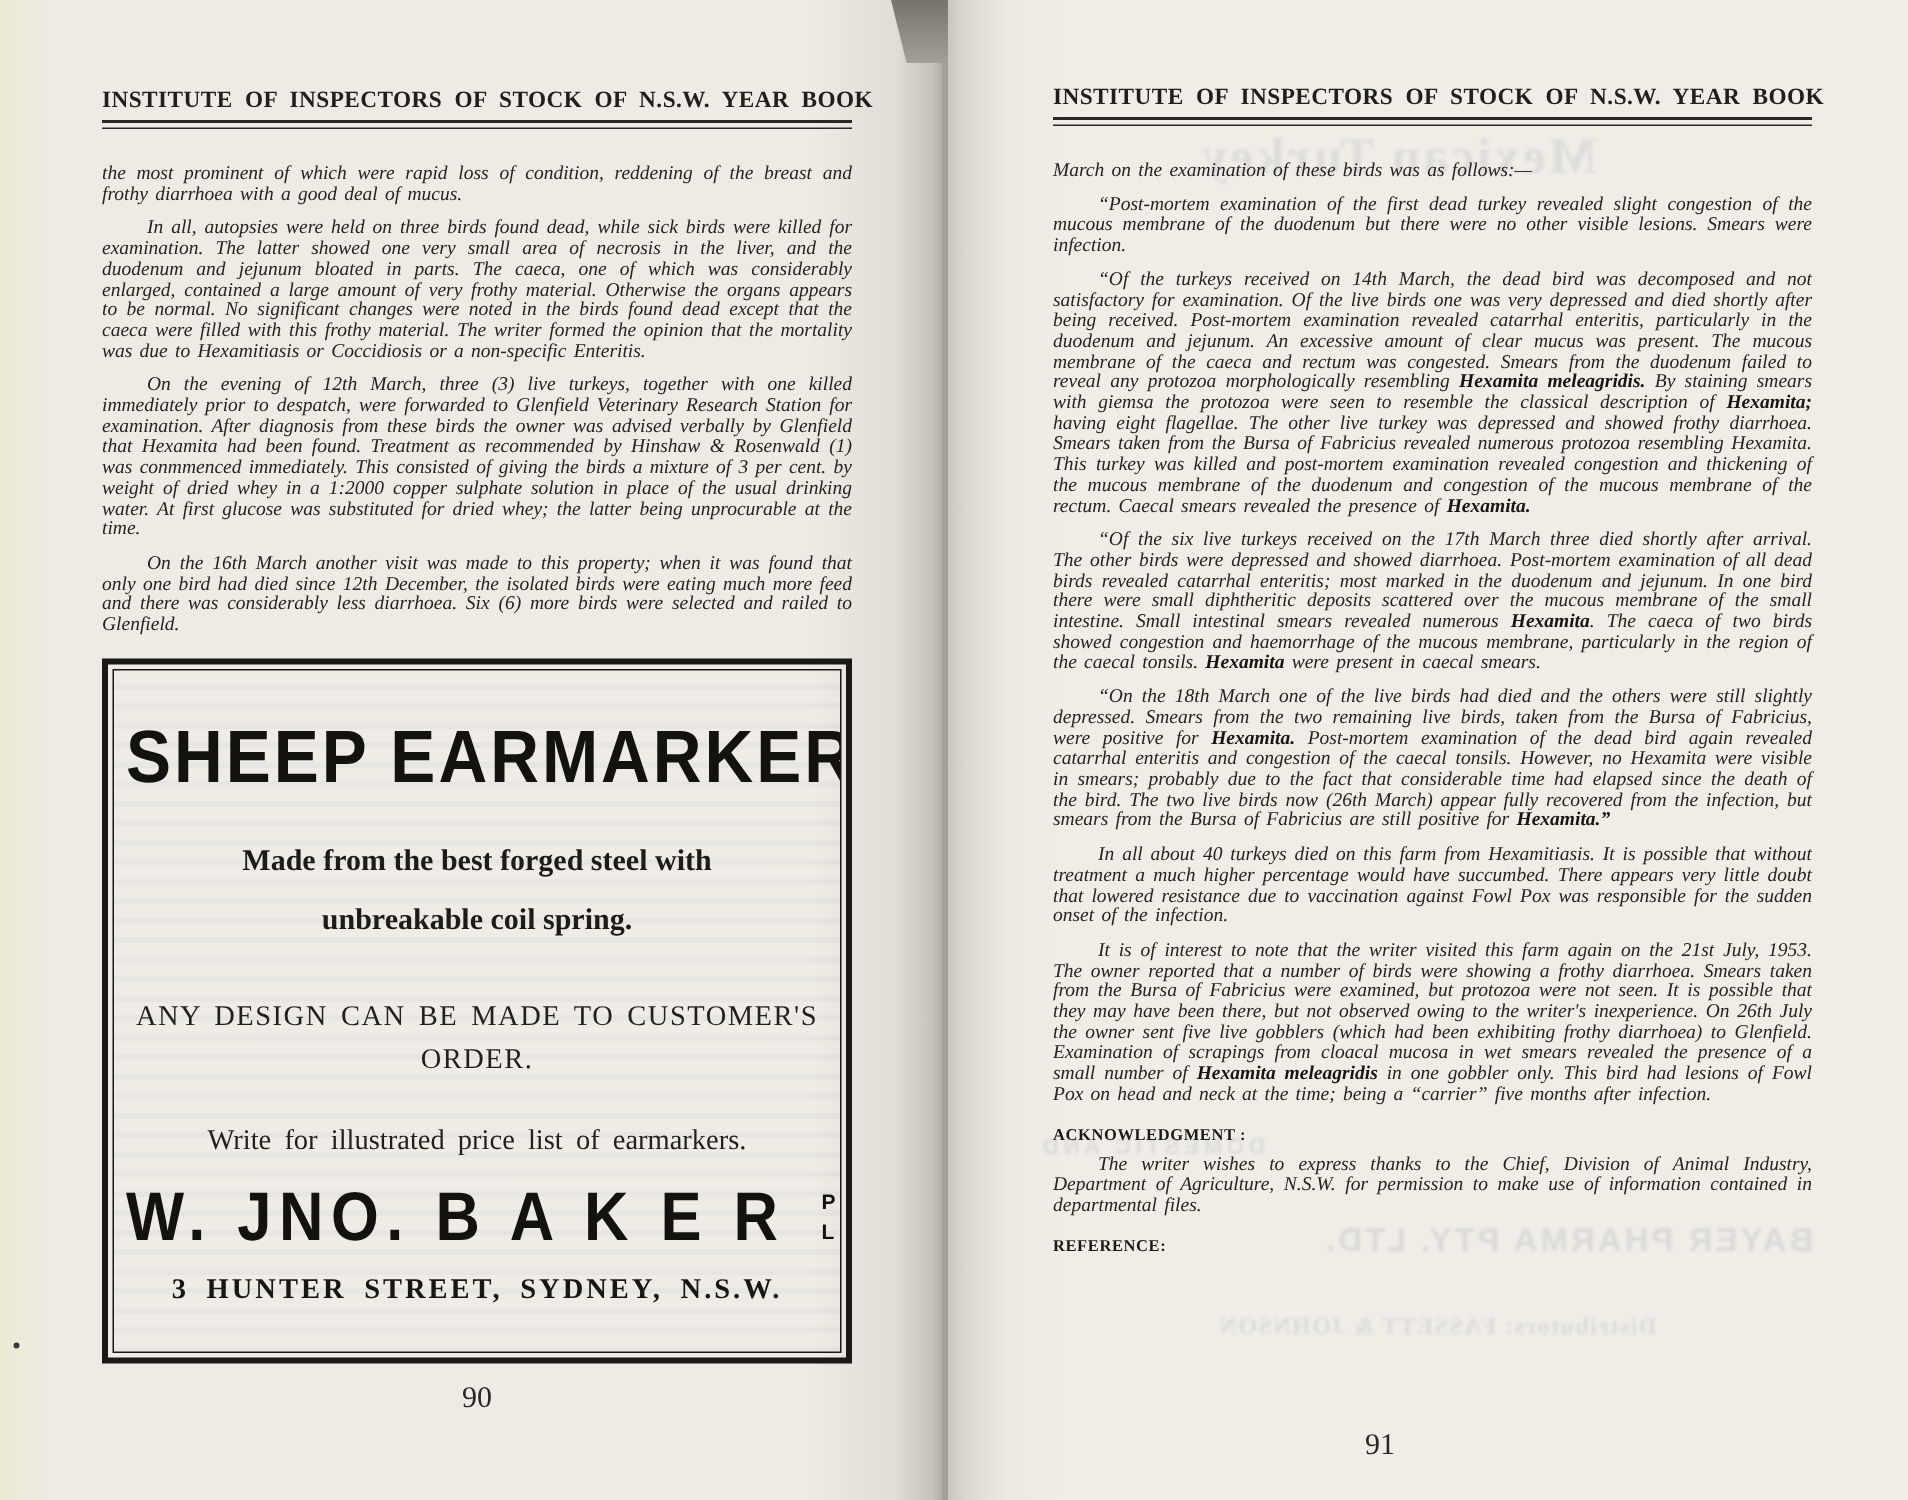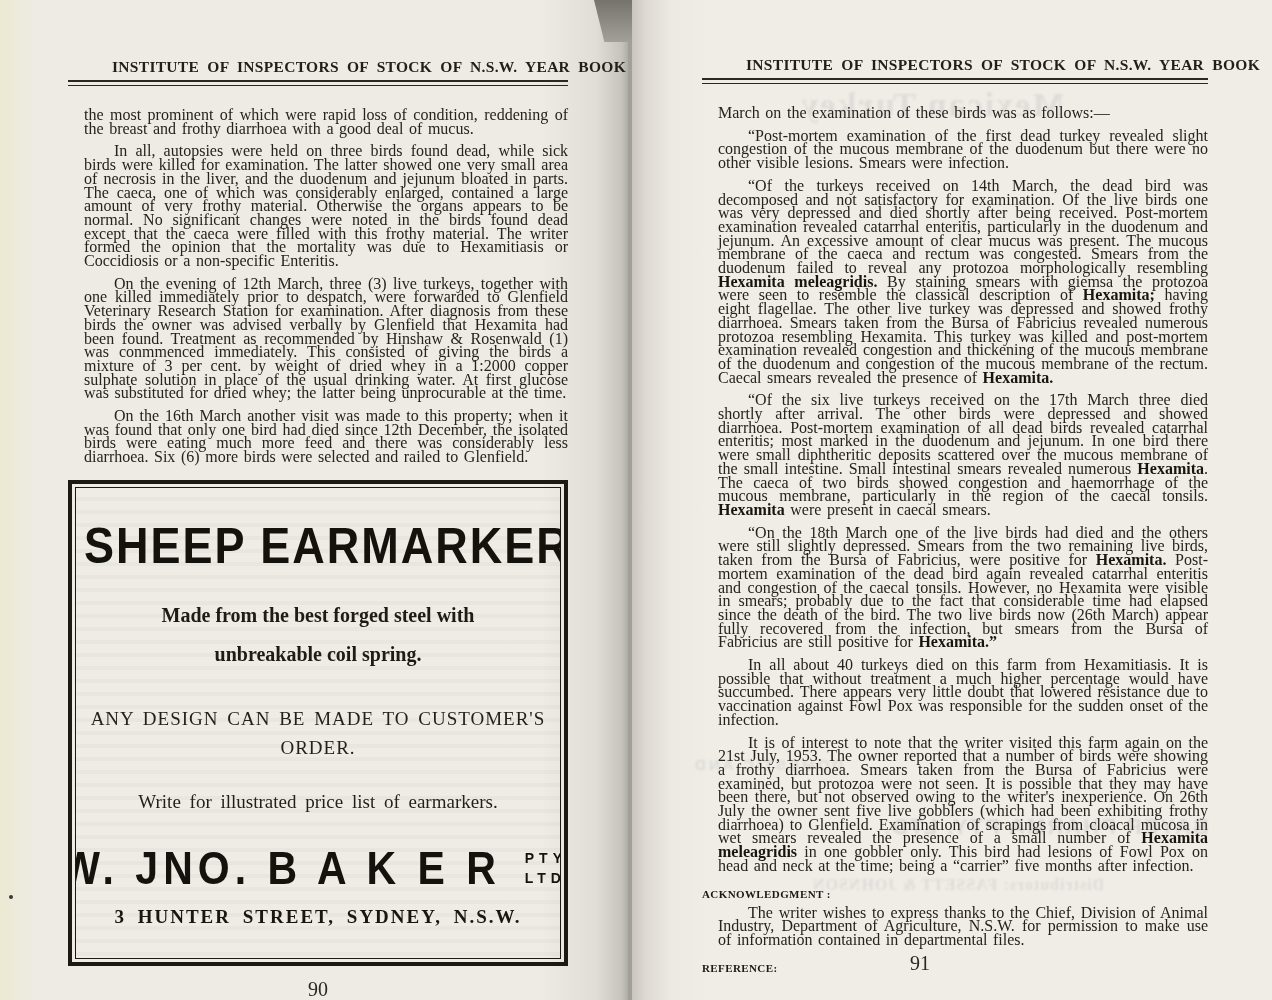--- a/index.html
+++ b/index.html
@@ -20,27 +20,27 @@
   .gutter-notch{
     position:absolute;left:594px;top:0;width:52px;height:42px;
     background:linear-gradient(to bottom,#76736d,#a3a099);
     clip-path:polygon(0 0,100% 0,78% 100%,20% 100%);
   }
   .content{position:absolute;}
   .page.left .content{left:68px;top:58px;width:500px;}
   .page.right .content{left:70px;top:56px;width:506px;}
   .running-head{
     font-weight:bold;font-size:15.5px;letter-spacing:0.3px;word-spacing:4px;
-    text-align:center;white-space:nowrap;color:#211f1a;margin-left:44px;
+    text-align:center;white-space:nowrap;color:#211f1a;
   }
   .double-rule{height:3px;border-top:2.5px solid #2b2823;border-bottom:1px solid #2b2823;margin-top:4px;}
   .body-text{margin-top:22px;}
   .para{
-    font-size:16px;line-height:13.7px;text-align:justify;
-    margin:0 0 9px 16px;word-spacing:1.6px;color:#26231e;
+    font-size:13px;line-height:13.7px;text-align:justify;
+    margin:0 0 9px 0;word-spacing:1.6px;color:#26231e;font-style:italic;
   }
   .para.indent{text-indent:30px;}
   .para b{font-weight:bold;color:#17150f;}
   .subhead{font-weight:bold;font-size:11px;letter-spacing:0.4px;margin:15px 0 6px;color:#1c1a14;}
   .page-number{text-align:center;font-size:20px;color:#2a2722;}
   .page.left .page-number{margin-top:12px;}
   .page.right .page-number{position:absolute;left:0;right:64px;top:952px;}
 
   
   .ad-outer{border:4px solid #1b1914;padding:3px;margin-top:16px;background:rgba(255,255,255,0.06);}
@@ -52,21 +52,21 @@
     content:"";position:absolute;inset:0;pointer-events:none;
     background:repeating-linear-gradient(to bottom,transparent 0 9px,rgba(96,96,110,0.045) 9px 13px);
   }
   .ad-title{
     font-family:"Liberation Sans", sans-serif;font-weight:bold;font-size:45px;
     letter-spacing:2px;color:#14120c;transform:scaleY(1.1);white-space:nowrap;
   }
   .ad-tagline{font-size:20px;font-weight:bold;line-height:1.95;margin-top:24px;color:#1c1a14;}
   .ad-custom{margin-top:30px;font-size:19px;letter-spacing:1px;word-spacing:3px;line-height:1.55;color:#211f1a;}
   .ad-write{margin-top:28px;font-size:19px;word-spacing:4px;color:#211f1a;}
-  .ad-company{margin-top:32px;display:flex;align-items:center;justify-content:center;gap:24px;}
+  .ad-company{margin-top:16px;display:flex;align-items:center;justify-content:flex-start;gap:24px;}
   .ad-company-name{
     font-family:"Liberation Sans", sans-serif;font-weight:bold;font-size:41px;
     letter-spacing:5px;color:#14120c;transform:scaleY(1.12);white-space:nowrap;
   }
   .ad-company-suffix{
     font-family:"Liberation Sans", sans-serif;font-weight:bold;font-size:14px;
     letter-spacing:5px;text-align:left;line-height:1.45;color:#14120c;
   }
   .ad-address{margin-top:14px;font-size:19px;font-weight:bold;letter-spacing:2px;word-spacing:5px;color:#17150f;}
 

